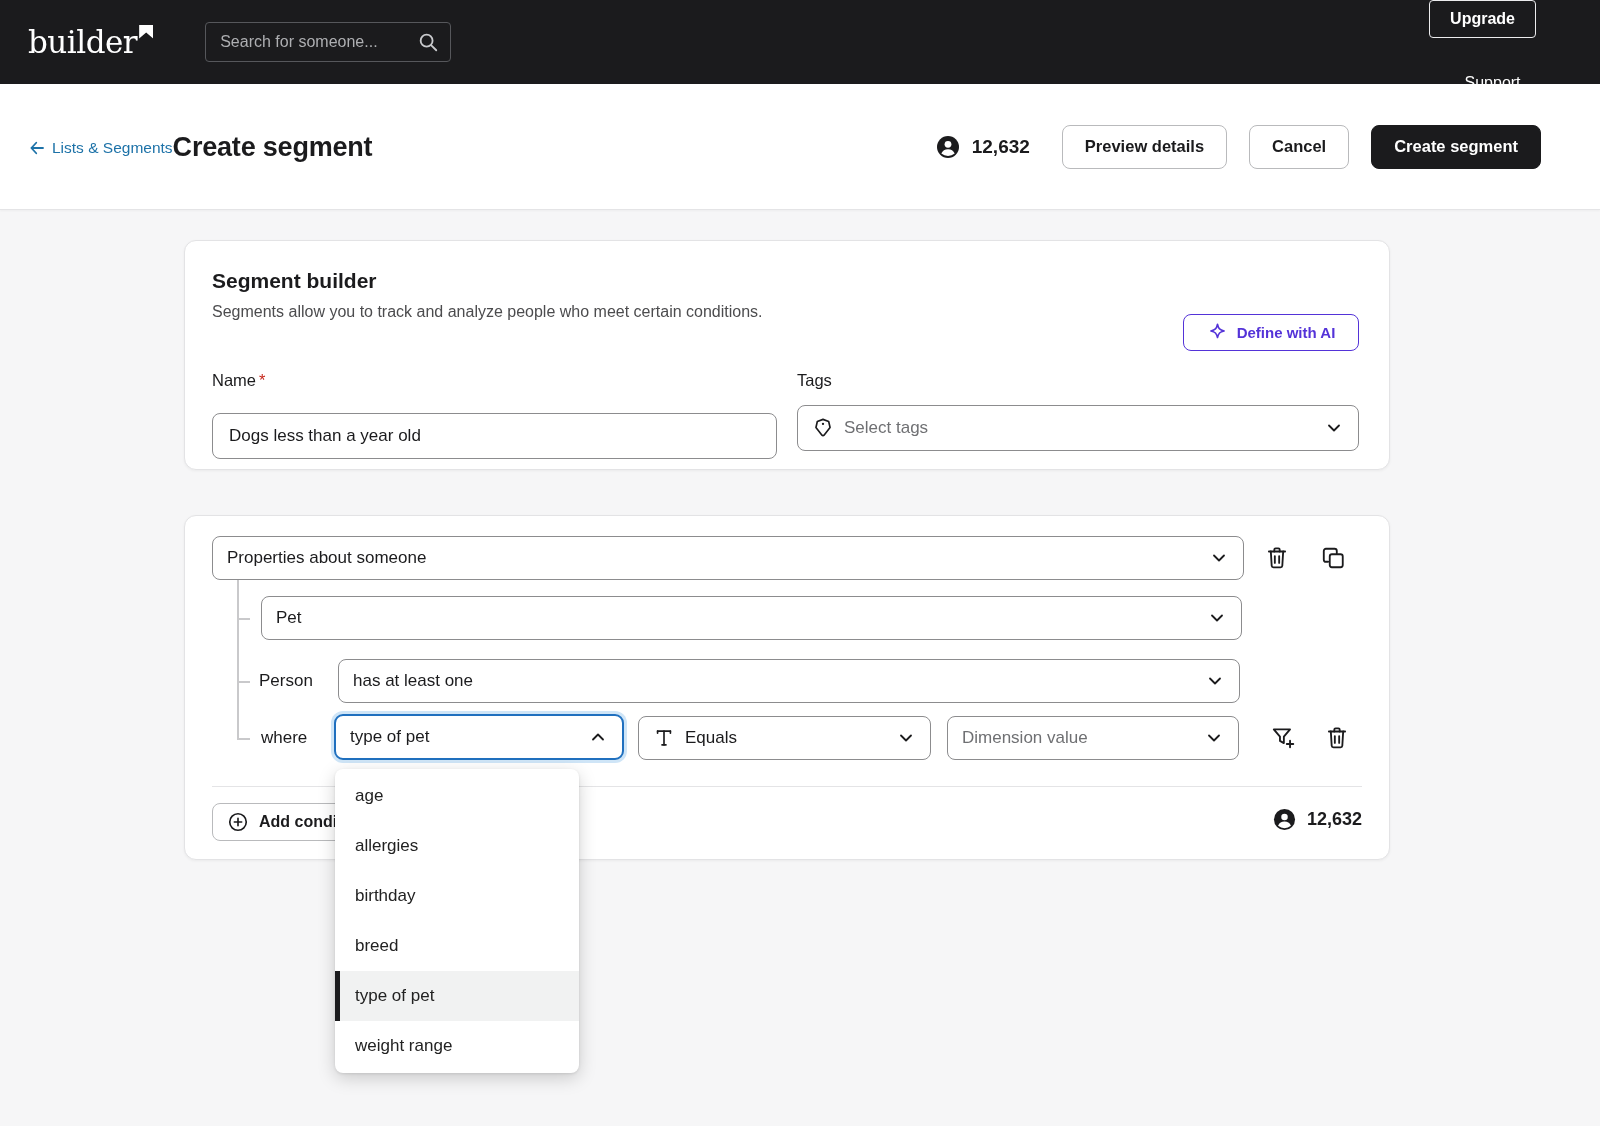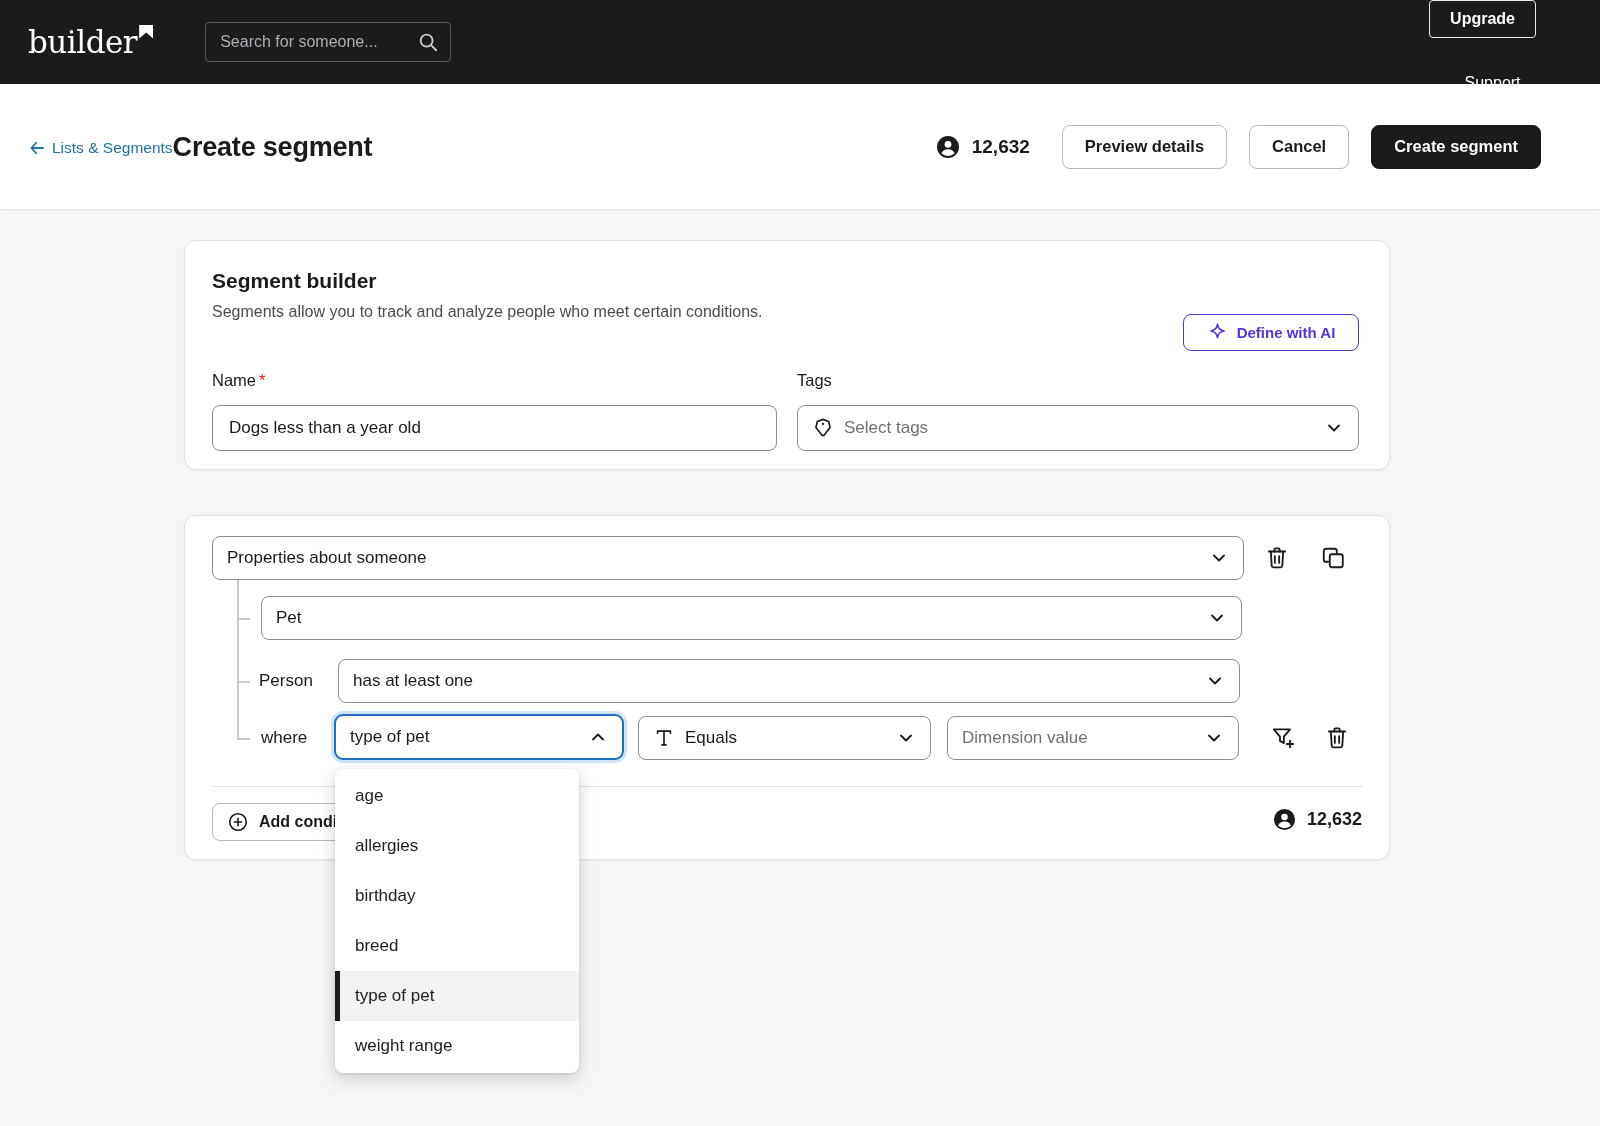--- a/index.html
+++ b/index.html
@@ -151,21 +151,21 @@
         <svg width="21" height="21" viewBox="0 0 24 24" fill="none" stroke="#5433d8" stroke-width="1.8" stroke-linejoin="round">
             <path d="M12 2.6c1.1 5 2.6 6.5 7.6 7.6-5 1.1-6.5 2.6-7.6 7.6-1.1-5-2.6-6.5-7.6-7.6 5-1.1 6.5-2.6 7.6-7.6z"></path>
           </svg>
       </span>
       <span>Define with AI</span>
     </button>
 
     <div class="field-label" style="left:27px;">
       <span>Name</span><span class="req">*</span>
     </div>
-    <input class="text-input" style="left: 27px; width: 565px;" value="Dogs less than a year old">
+    <input class="text-input" style="left: 27px; width: 565px; margin-top: 8px;" value="Dogs less than a year old">
 
     <div class="field-label" style="left:612px;">Tags</div>
     <div class="sel" style="left:612px; top:164px; width:562px; height:46px;">
       <span>
         <svg width="22" height="22" viewBox="0 0 24 24" fill="none" stroke="#1b1b1d" stroke-width="1.8" stroke-linejoin="round">
             <path d="M12 2.6l6.2 2.3 1.5 6.5-6.6 8.4a1.45 1.45 0 0 1-2.2 0L4.3 11.4l1.5-6.5z"></path>
             <circle cx="12" cy="7.6" r="1.25" fill="#1b1b1d" stroke="none"></circle>
           </svg>
       </span>
       <span class="ph grow">Select tags</span>

